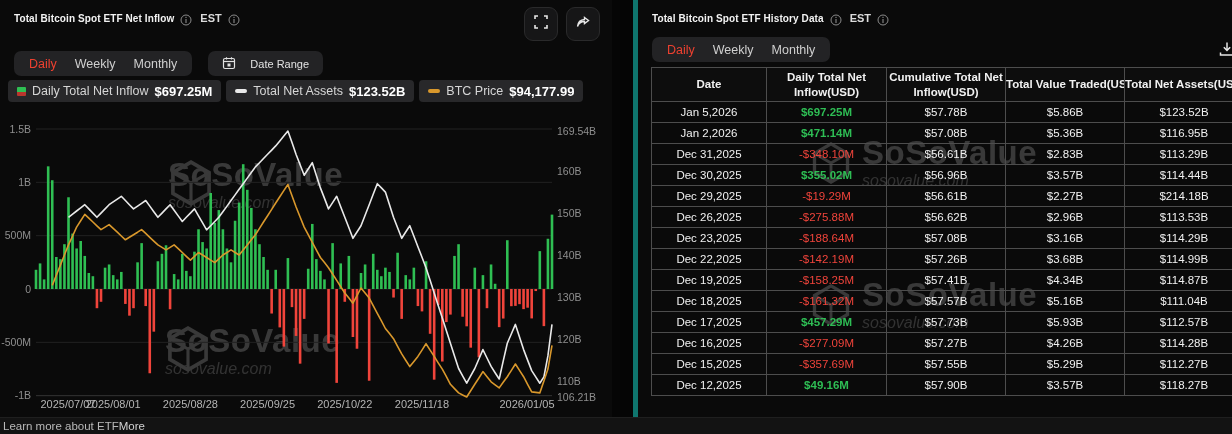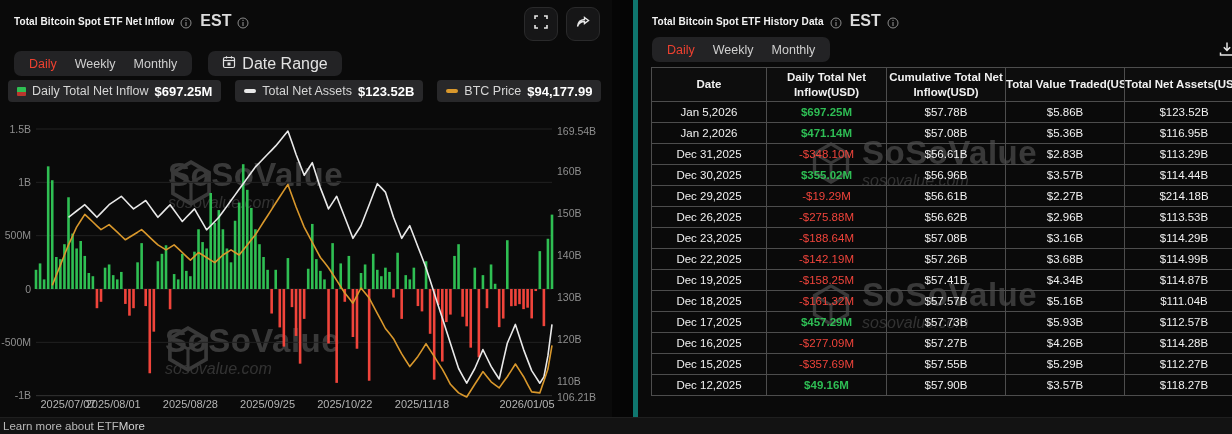--- a/index.html
+++ b/index.html
@@ -9,35 +9,35 @@
     font-family:"Liberation Sans",sans-serif;
     -webkit-font-smoothing:antialiased;
   }
   .panel{position:absolute;top:0;height:418px;background:#0a0a0a;}
   #left-panel{left:0;width:612px;}
   #right-panel{left:633px;width:619px;border-left:5px solid #0f766e;box-sizing:border-box;}
 
   
   .panel-header{position:absolute;top:12px;left:14px;display:flex;align-items:center;gap:6px;white-space:nowrap;}
   .panel-title{font-size:10px;font-weight:bold;color:#f3f3f3;letter-spacing:.1px;}
-  .est{font-size:16px;font-weight:bold;color:#dcdcdc;margin-left:2px;}
+  .est{font-size:11px;font-weight:bold;color:#dcdcdc;margin-left:2px;}
   .info-ic{width:12px;height:12px;display:inline-block;}
   .hbtns{position:absolute;top:7px;right:12px;display:flex;gap:8px;}
   .sq-btn{width:34px;height:34px;border-radius:9px;background:#161617;border:1px solid #2a2a2b;
     display:flex;align-items:center;justify-content:center;cursor:pointer;box-sizing:border-box;}
 
   
   .tabs-row{position:absolute;left:14px;display:flex;gap:16px;}
   .pill{background:#232325;border-radius:7px;display:inline-flex;align-items:center;padding:0 6px;height:25px;}
   .tab{font-size:12.5px;color:#cfcfcf;padding:3px 9px;cursor:pointer;border-radius:5px;}
   .tab.active{color:#ee4130;}
-  .daterange{gap:6px;display:inline-flex;align-items:center;padding:0 14px;font-size:16px;color:#e2e2e2;cursor:pointer;}
-
-  
-  .legend-row{position:absolute;top:80px;left:8px;display:flex;gap:14px;}
+  .daterange{gap:14px;display:inline-flex;align-items:center;padding:0 14px;font-size:11px;color:#e2e2e2;cursor:pointer;}
+
+  
+  .legend-row{position:absolute;top:80px;left:8px;display:flex;gap:5px;}
   .chip{background:#28282a;border-radius:4px;height:22px;display:inline-flex;align-items:center;gap:6px;
     padding:0 9px;font-size:12.5px;color:#d6d6d6;cursor:pointer;white-space:nowrap;}
   .chip b{color:#ffffff;font-size:13px;}
   .sw-bar{width:9px;height:9px;border-radius:1px;display:inline-block;}
   .sw-dash{width:12px;height:4px;border-radius:2px;display:inline-block;}
 
   
   #chart-area{position:absolute;left:0;top:108px;width:612px;height:304px;}
   #chart-area svg{position:absolute;left:0;top:0;}
 

